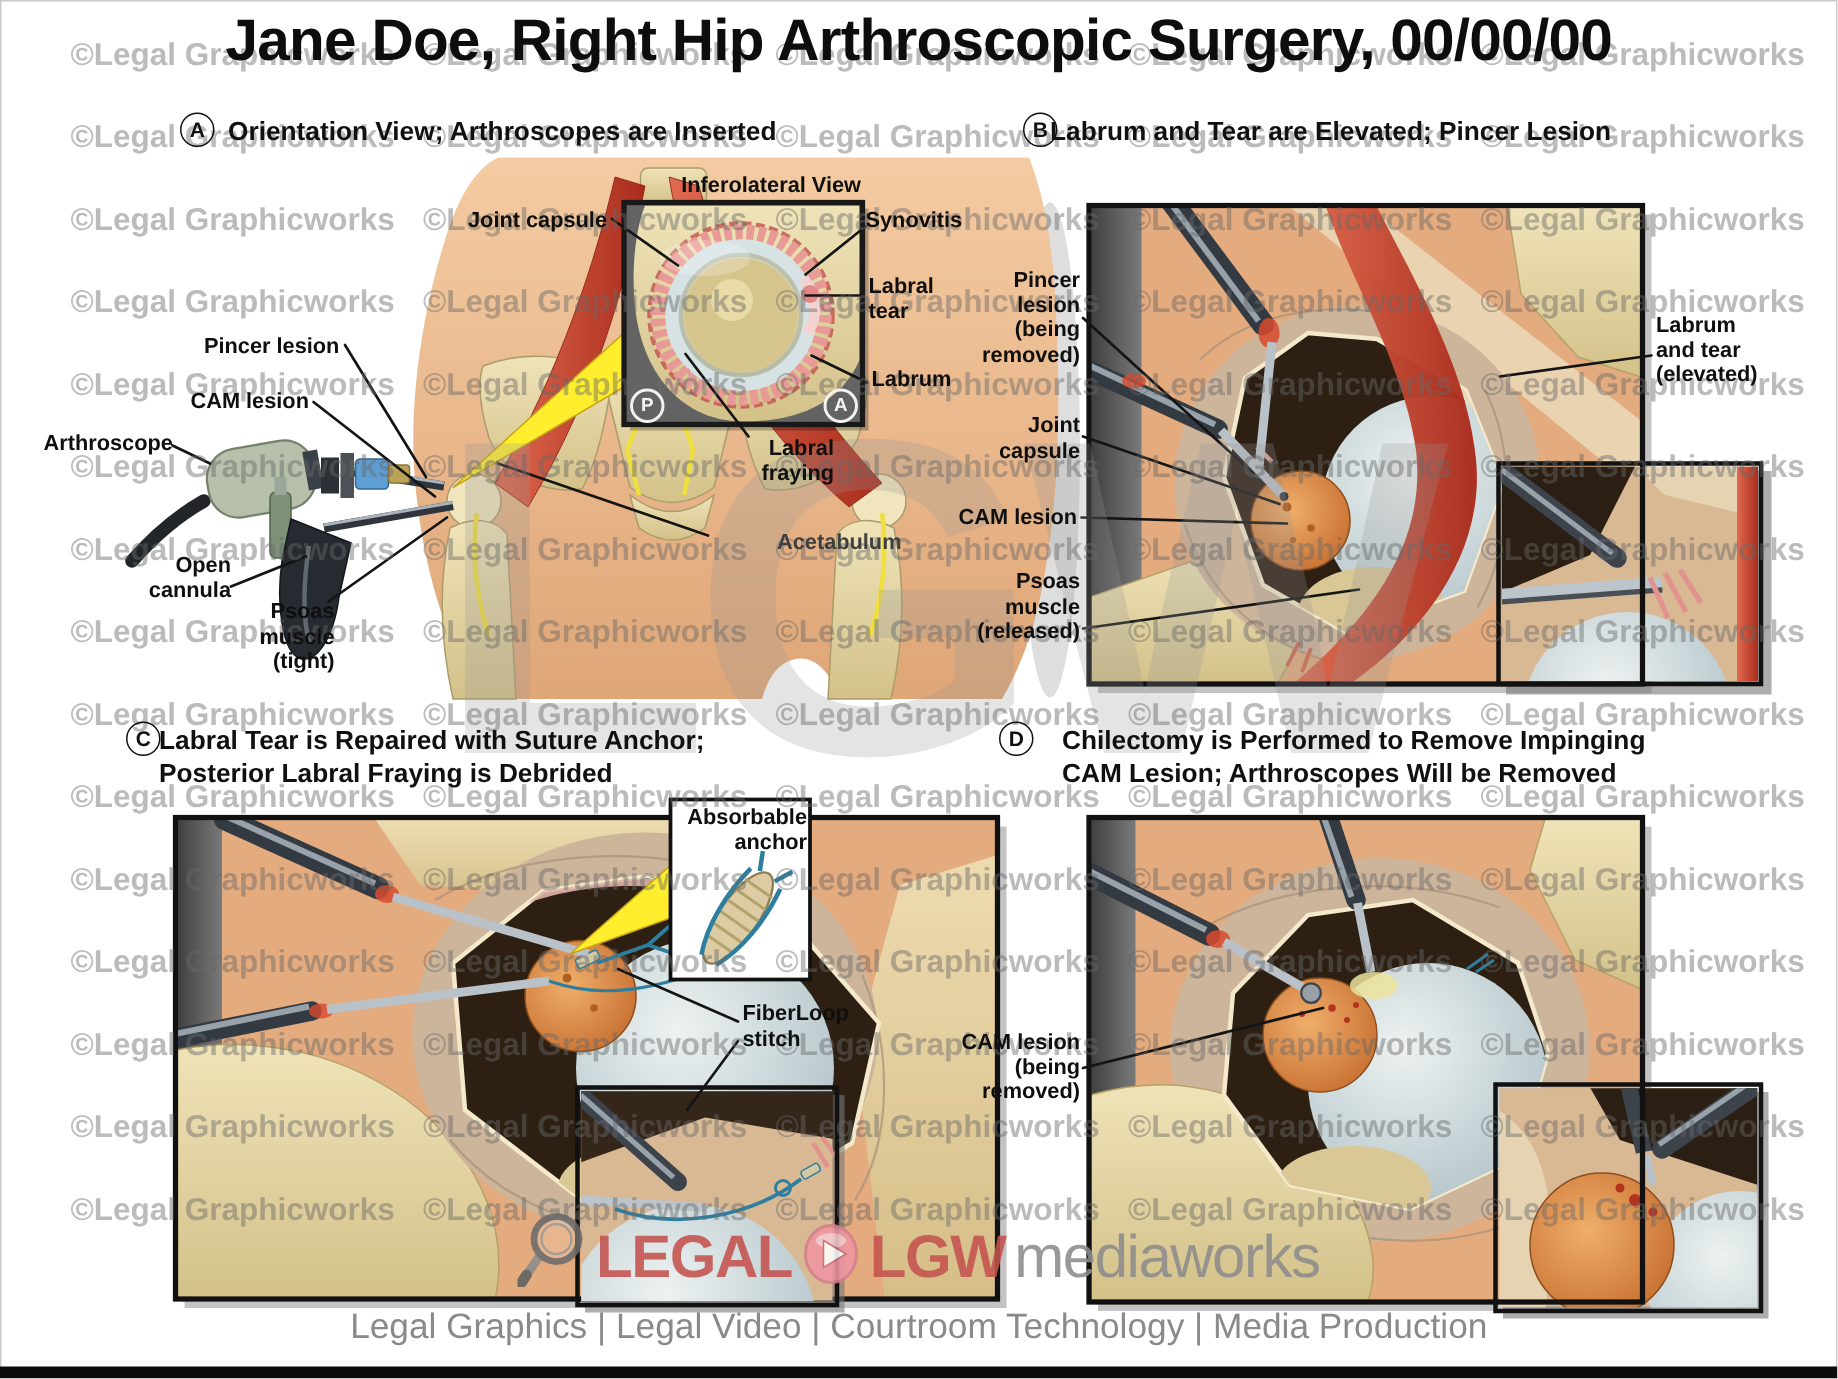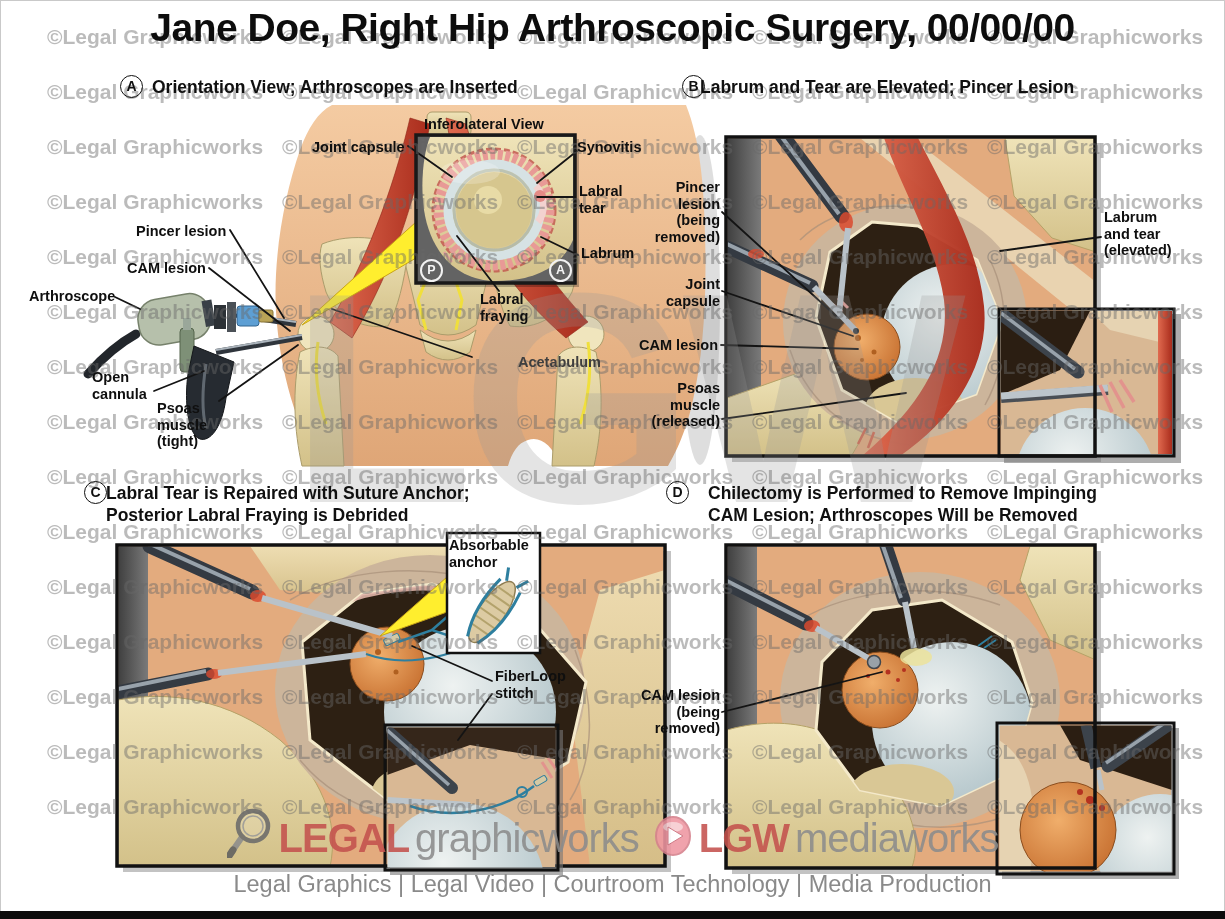--- a/index.html
+++ b/index.html
@@ -6,21 +6,21 @@
   .page{position:relative;width:1225px;height:919px;background:#ffffff;overflow:hidden;
         font-family:"Liberation Sans",sans-serif;outline:1px solid #c9c9c9;outline-offset:-1px;}
   .title{position:absolute;left:0;right:0;top:6px;text-align:center;font-size:39px;font-weight:700;
          letter-spacing:-0.5px;color:#0d0d0d;z-index:6;white-space:nowrap;}
   .phead{position:absolute;z-index:6;font-weight:700;font-size:17.5px;color:#101010;line-height:1.26;text-align:right;}
   .phead.center{text-align:left;}
   .letter{position:absolute;z-index:6;width:21px;height:21px;border:1.8px solid #101010;border-radius:50%;
           text-align:center;font-weight:700;font-size:14px;line-height:21px;color:#101010;background:transparent;}
   .lbl{position:absolute;z-index:6;font-weight:700;font-size:14.5px;line-height:1.14;color:#0f0f0f;white-space:pre-line;}
   .lbl.r{text-align:right;}
-  .lbl.c{text-align:left;}
+  .lbl.c{text-align:right;}
   .lbl.dim{color:#3f3f3f;margin-left:44px;}
   .marker{position:absolute;z-index:6;width:19px;height:19px;border:2px solid #f2f2f2;border-radius:50%;
           color:#f5f5f5;font-weight:700;font-size:12.5px;line-height:19px;text-align:center;}
   svg.art{position:absolute;z-index:1;}
   .wm-layer{position:absolute;inset:0;z-index:5;pointer-events:none;}
   .wm-tile{position:absolute;font-size:21px;font-weight:600;color:rgba(105,105,105,0.45);white-space:nowrap;}
   .wm-center{position:absolute;left:290px;top:248px;width:660px;text-align:center;font-size:300px;font-weight:700;
              letter-spacing:-12px;color:rgba(150,150,150,0.26);line-height:1;z-index:4;pointer-events:none;}
   .footer-logo{position:absolute;left:0;right:0;top:806px;display:flex;justify-content:center;align-items:flex-end;
                gap:6px;z-index:7;opacity:0.88;}
@@ -558,21 +558,20 @@
 removed)</div>
 
   <div class="footer-logo">
     <svg width="46" height="52" viewBox="0 0 46 52">
       <line x1="15" y1="31" x2="4" y2="47" stroke="#8c8c8c" stroke-width="6" stroke-linecap="round"></line>
       <line x1="6" y1="44" x2="2" y2="50" stroke="#5f5f5f" stroke-width="7" stroke-linecap="round"></line>
       <circle cx="26" cy="20" r="15" fill="rgba(255,255,255,0.15)" stroke="#6b6b6b" stroke-width="4.5"></circle>
       <circle cx="26" cy="20" r="10" fill="none" stroke="#9a9a9a" stroke-width="1.5"></circle>
     </svg>
     <span class="brand-red">LEGAL</span>
-    <span class="brand-gray mr8">graphicworks</span>
     <svg width="40" height="44" viewBox="0 0 40 44">
       <ellipse cx="20" cy="22" rx="17" ry="19" fill="#ef96a1" stroke="#d5808c" stroke-width="2"></ellipse>
       <ellipse cx="20" cy="13" rx="10" ry="5" fill="#ffffff" opacity="0.5"></ellipse>
       <path d="M15,13 L30,22 L15,31 Z" fill="#ffffff" stroke="#c96a77" stroke-width="1"></path>
     </svg>
     <span class="brand-red">LGW</span>
     <span class="brand-gray">mediaworks</span>
   </div>
   <div class="tagline">Legal Graphics | Legal Video | Courtroom Technology | Media Production</div>
   <div class="bottom-bar"></div>

